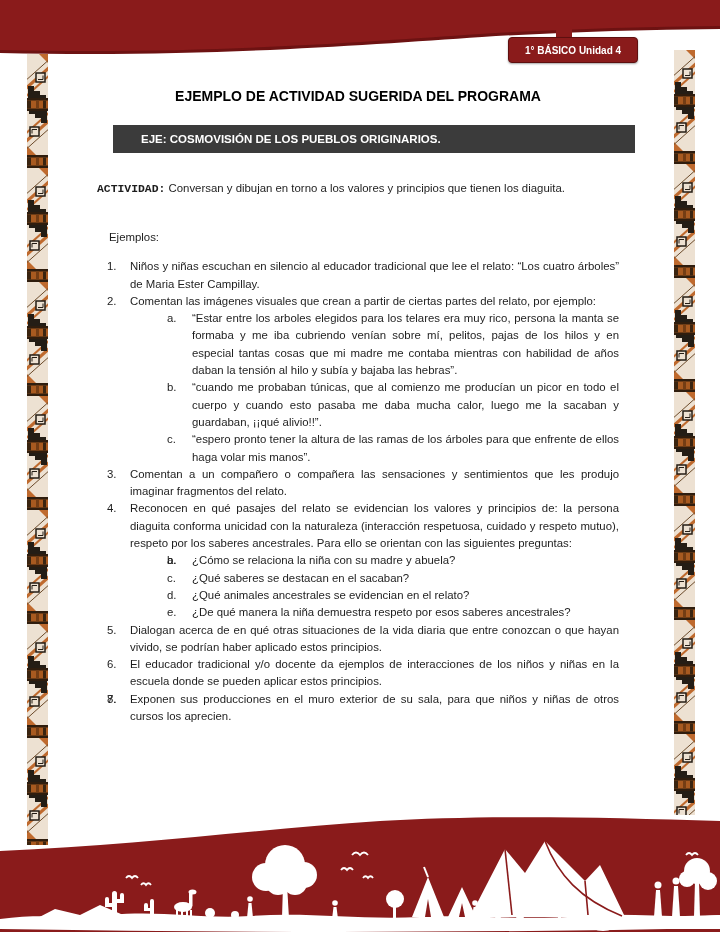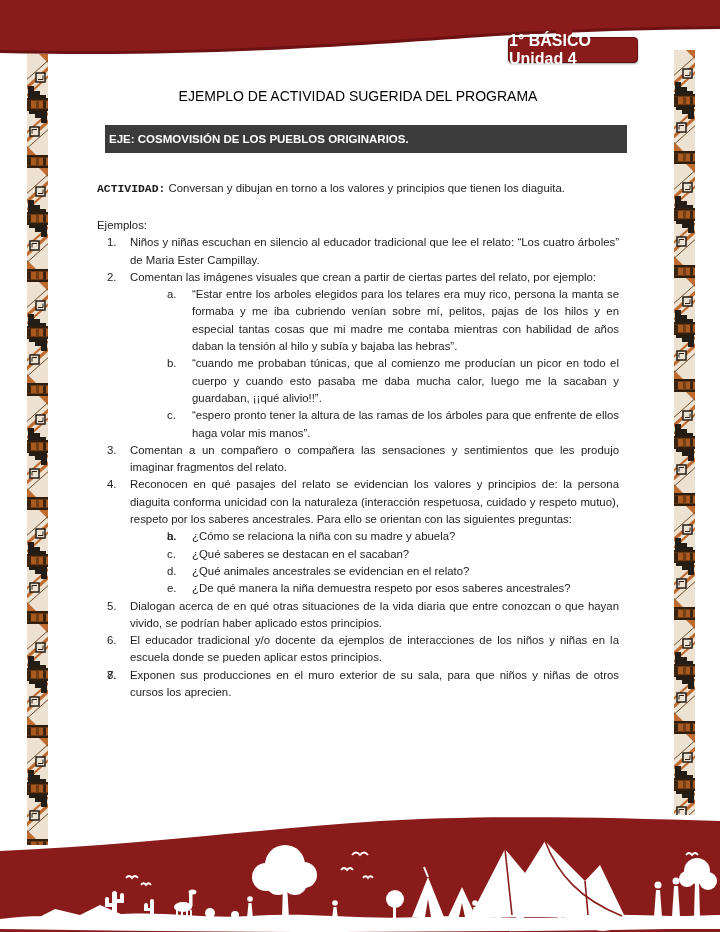--- a/index.html
+++ b/index.html
@@ -3,38 +3,38 @@
 <meta charset="utf-8">
 <style>
   html,body{margin:0;padding:0;background:#fff;}
   .page{position:relative;width:720px;height:932px;background:#ffffff;overflow:hidden;
         font-family:"Liberation Sans",sans-serif;color:#1d1d1d;}
 
   
   .hdr-wave{position:absolute;top:0;left:0;width:720px;height:70px;pointer-events:none;}
   .badge-tab{position:absolute;left:556px;top:24px;width:16px;height:16px;background:#8a1b1b;}
   .badge{position:absolute;left:508px;top:37px;width:128px;height:24px;background:#8a1b1b;
-         border:1px solid #5e0f0f;border-radius:4px;color:#fff;font-size:16px;font-weight:bold;
+         border:1px solid #5e0f0f;border-radius:4px;color:#fff;font-size:10px;font-weight:bold;
          display:flex;align-items:center;justify-content:center;box-shadow:0 1px 2px rgba(0,0,0,.35);}
 
   
   .strip{position:absolute;top:54px;left:27px;width:21px;height:791px;}
   .strip.right{left:674px;top:50px;height:765px;}
 
   
   .content{position:absolute;left:97px;top:0;width:522px;}
   .title{position:absolute;top:88px;left:0;width:100%;text-align:center;
-         font-size:14px;font-weight:normal;color:#000;}
-  .eje{position:absolute;top:125px;left:8px;width:100%;height:28px;background:#3b3b3b;color:#fff;
+         font-size:14px;font-weight:bold;color:#000;}
+  .eje{position:absolute;top:125px;left:16px;width:100%;height:28px;background:#3b3b3b;color:#fff;
        font-weight:bold;font-size:11.5px;display:flex;align-items:center;
-       padding-left:4px;box-sizing:border-box;}
+       padding-left:28px;box-sizing:border-box;}
   .activity{position:absolute;top:180px;left:0;width:100%;font-size:11.4px;line-height:17px;}
   .activity .lbl{font-weight:bold;font-family:Liberation Mono, monospace;}
   .body-block{position:absolute;top:217px;left:0;width:100%;font-size:11.4px;line-height:17.3px;}
-  .examples{margin:0;}
+  .examples{margin:12px;}
   .step{position:relative;padding-left:33px;text-align:justify;}
   .step > .num{position:absolute;left:10px;top:0;}
   .subs{margin-left:-33px;}
   .substep{position:relative;padding-left:95px;text-align:justify;}
   .substep > .num{position:absolute;left:70px;top:0;}
 
   
   .footer{position:absolute;left:0;bottom:0;width:720px;height:117px;pointer-events:none;}
 </style>
 </head>

